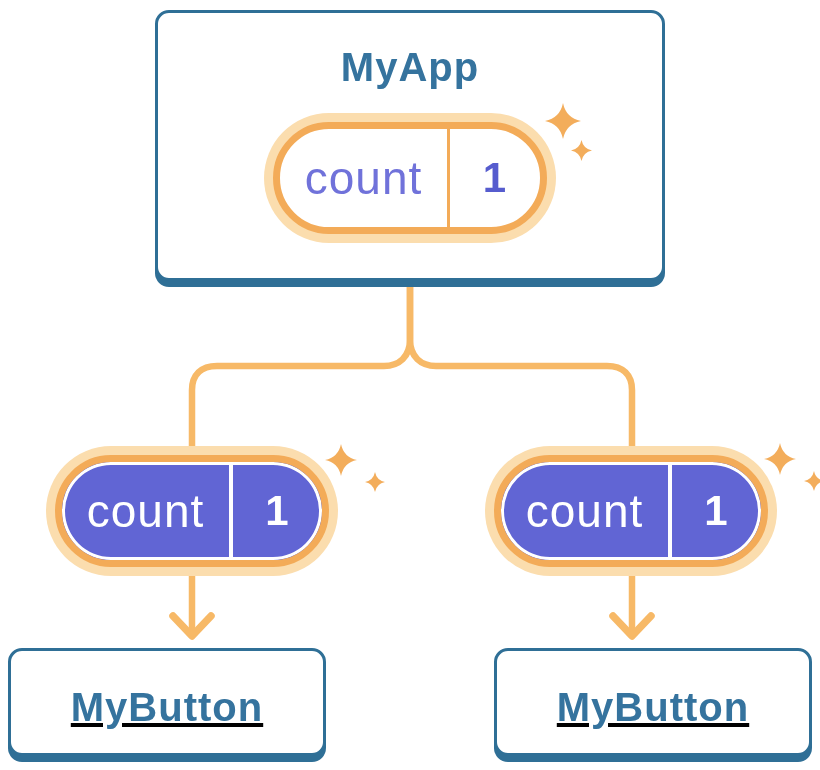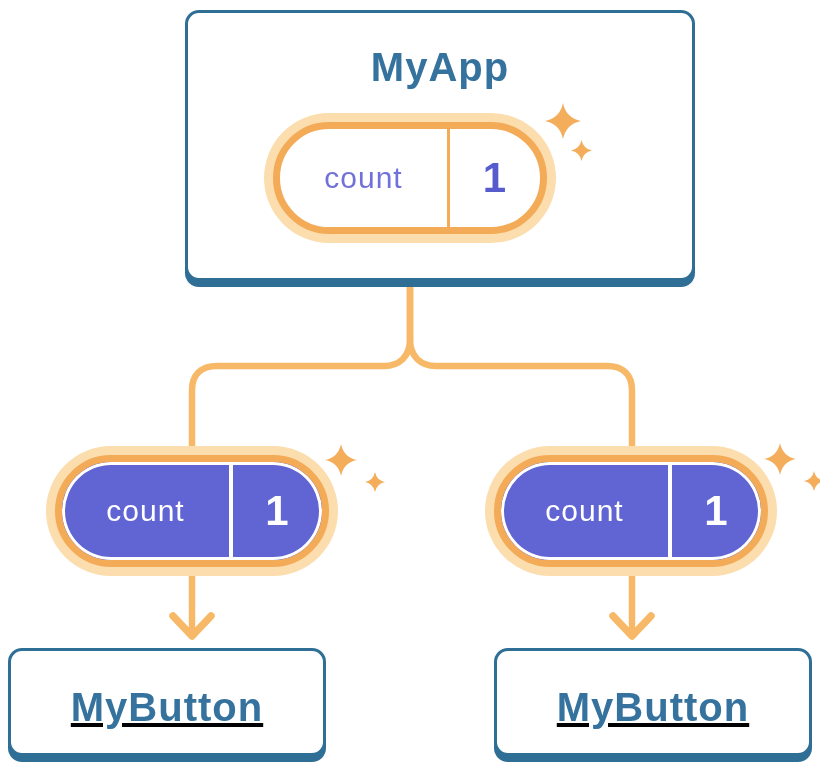--- a/index.html
+++ b/index.html
@@ -28,21 +28,21 @@
   
   .card {
     position: absolute;
     background: #ffffff;
     border: 3px solid var(--card-border-blue, #2F6F96);
     border-radius: 14px;
     box-shadow: 0 6px 0 var(--card-border-blue, #2F6F96);
     box-sizing: border-box;
     z-index: 2;
   }
-  #app-card   { left: 155px; top: 10px;  width: 510px; height: 271px; margin-left: 30px; }
+  #app-card   { left: 155px; top: 10px;  width: 510px; height: 271px; }
   #btn-left   { left: 8px;   top: 648px; width: 318px; height: 108px; }
   #btn-right  { left: 494px; top: 648px; width: 318px; height: 108px; }
   .card-title {
     text-align: center;
     font-size: 40px;
     font-weight: 600;
     letter-spacing: 1px;
     color: var(--heading-blue, #35739E);
   }
   #app-card .card-title { padding-top: 32px; }
@@ -73,21 +73,21 @@
   .pill.dark .pill-inner {
     background: var(--pill-purple, #6165D4);
     box-shadow: inset 0 0 0 3px #ffffff;
   }
   .cell {
     display: flex; align-items: center; justify-content: center;
     letter-spacing: 1px;
   }
   .cell-left  {
     width: 167px;
-    font-size: 30px;
+    font-size: 46px;
     color: var(--pill-label-purple, #7072DA);
   }
   .divider { width: 3px; background: var(--ring-orange, #F3AB58); }
   .cell-right {
     flex: 1;
     font-size: 42px;
     font-weight: 700;
     color: var(--pill-value-purple, #565CCE);
   }
   .pill.dark .cell-left, .pill.dark .cell-right { color: #ffffff; }

